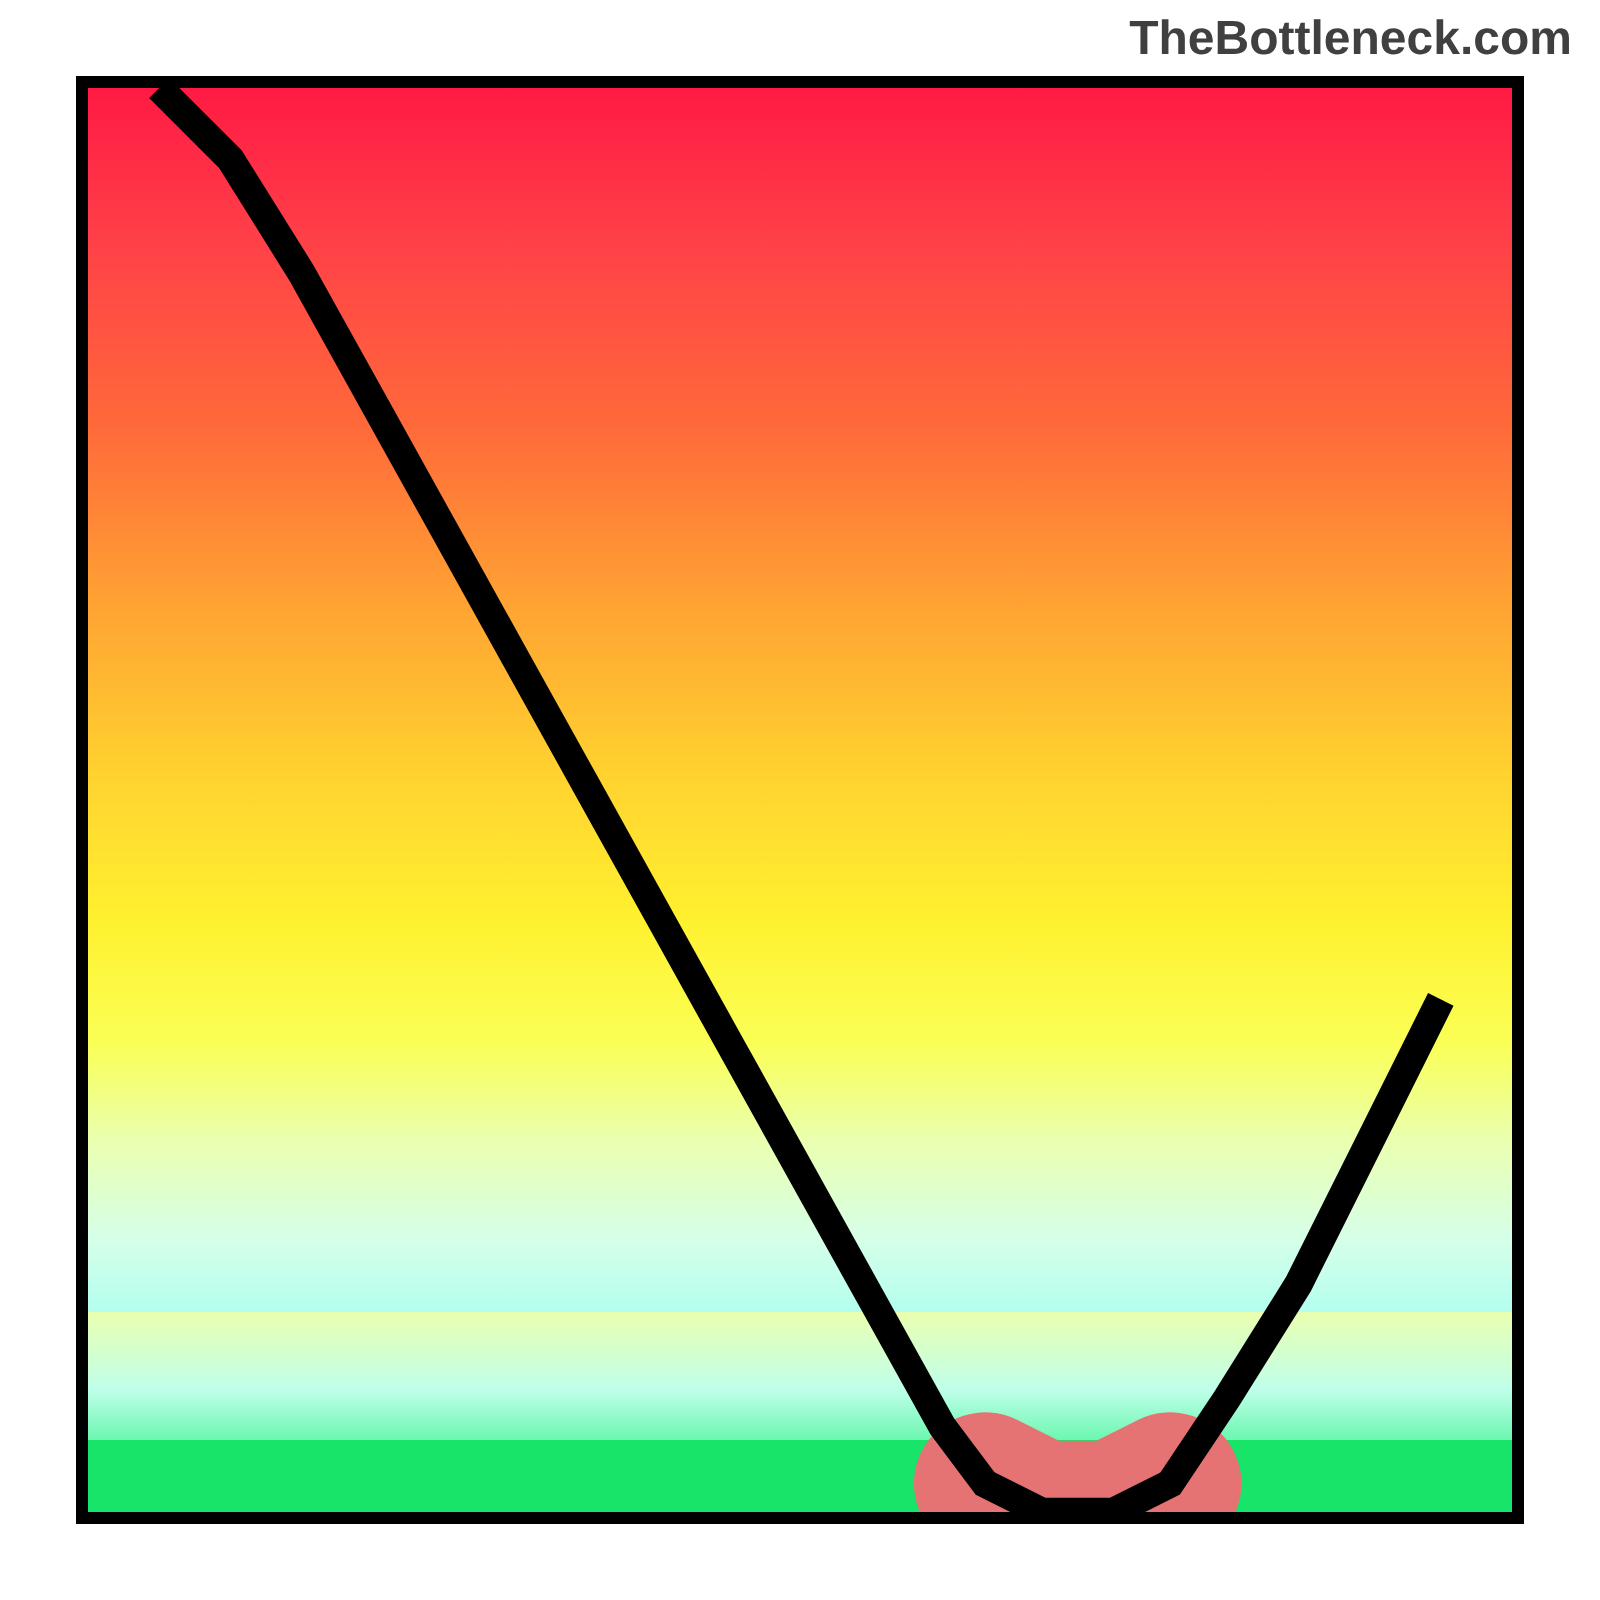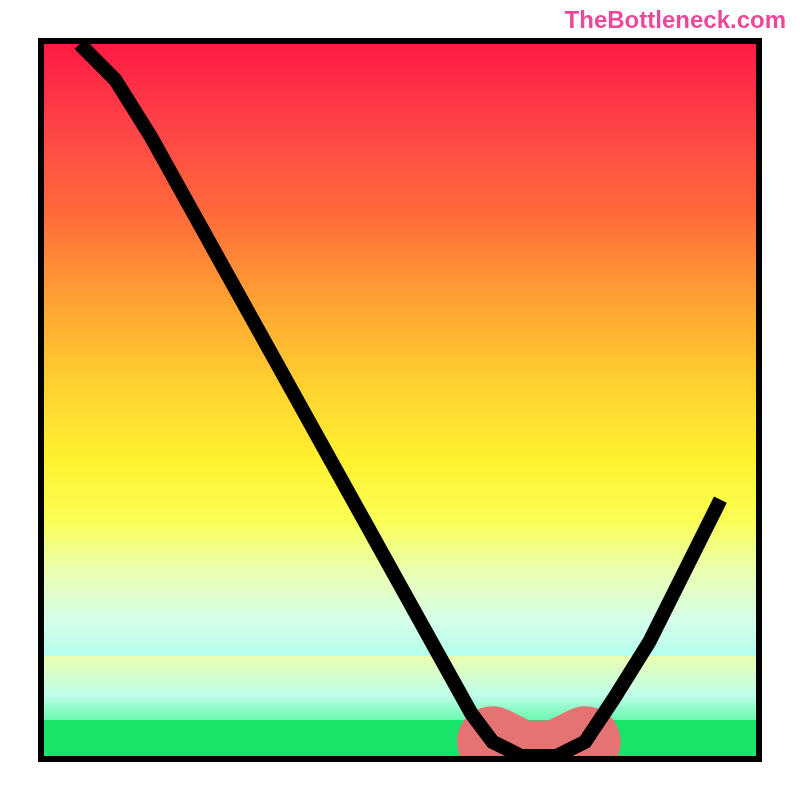--- a/index.html
+++ b/index.html
@@ -1,17 +1,17 @@
 <!DOCTYPE html>
 <html><head>
 <meta charset="utf-8">
 <style>
 body { margin: 0; padding: 0; display: flex; justify-content: center; align-items: center; background: #fff; font-family: Arial, sans-serif; }
 .chart-container { position: relative; width: 800px; height: 800px; }
-.watermark { position: absolute; top: 6px; right: 14px; z-index: 10; font-size: 24px; font-weight: bold; color: #ec4899; }
+.watermark { position: absolute; top: 6px; right: 14px; z-index: 10; font-size: 24px; font-weight: bold; color: #404040; }
 .plot-frame { position: absolute; top: 38px; left: 38px; width: 724px; height: 724px; background: #000; }
 .plot-area { position: absolute; top: 6px; left: 6px; width: 712px; height: 712px; }
 .gradient-fill { position: absolute; top: 0; left: 0; width: 100%; height: 86%;
   background: linear-gradient(to bottom,
     #ff1a44 0%,
     #ff3f48 12%,
     #ff6b3a 28%,
     #ffa233 42%,
     #ffd22f 56%,
     #fff12f 68%,

